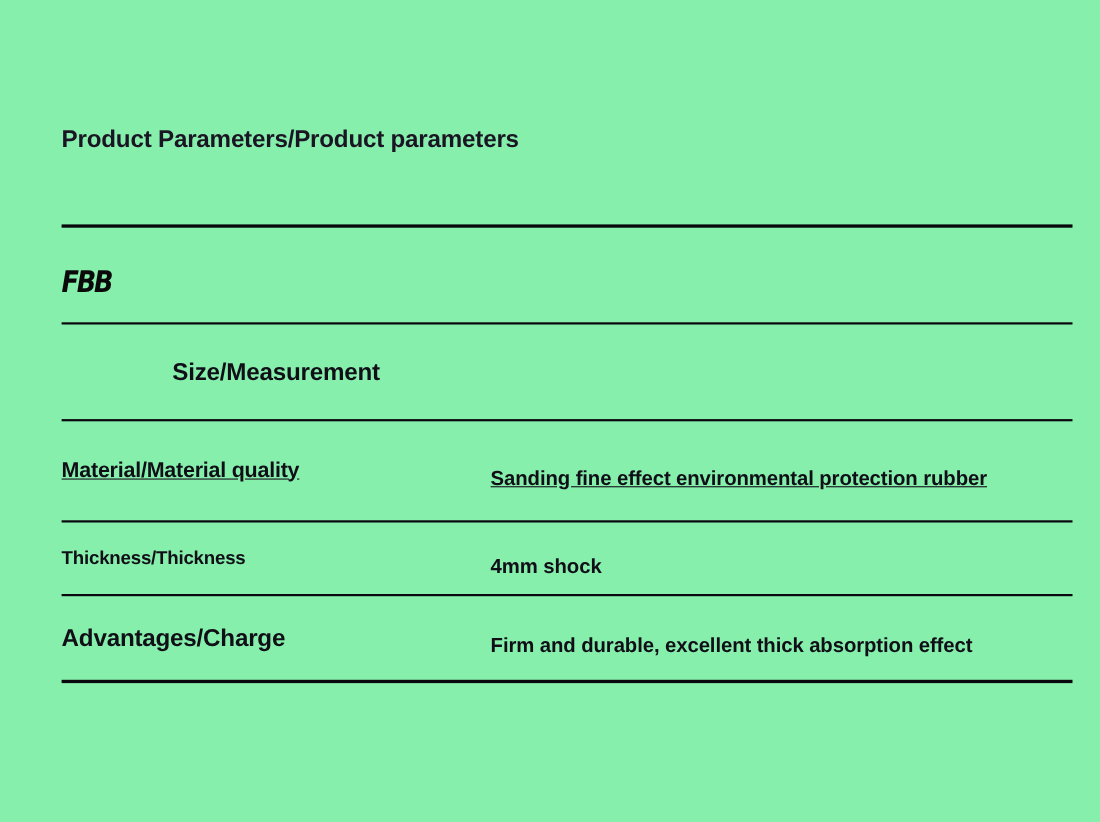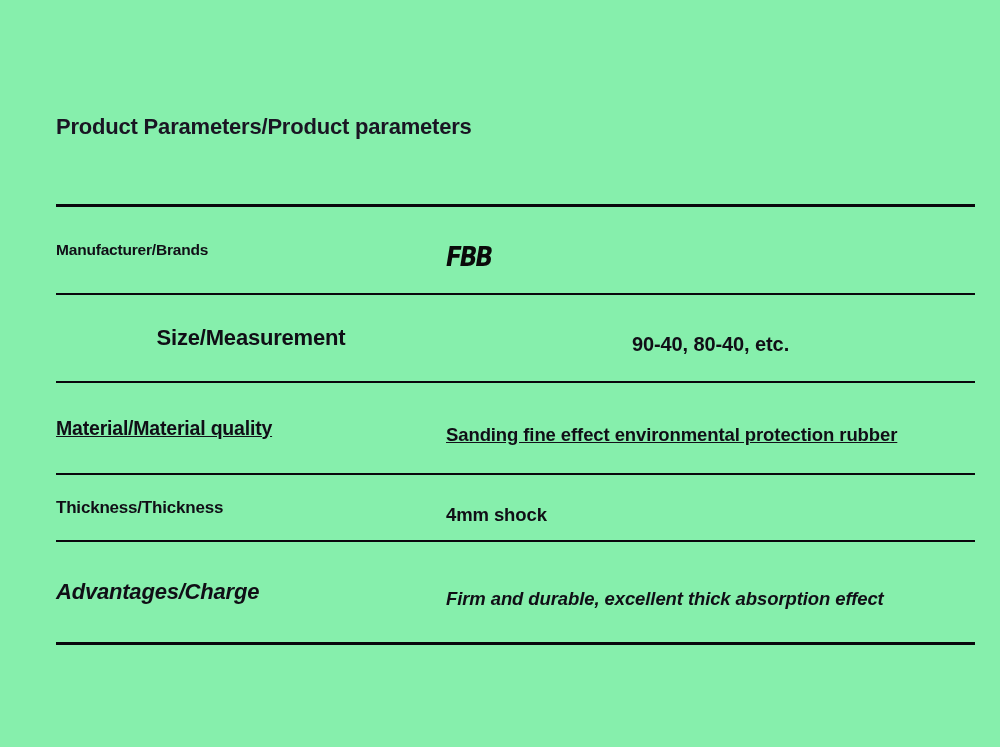--- a/index.html
+++ b/index.html
@@ -86,21 +86,21 @@
   .row-size     .spec-value { font-size: 20px; }
 
   .row-material     { height: 90px; text-decoration: underline; }
   .row-material .spec-label { font-size: 19.5px; }
   .row-material .spec-value { font-size: 18.5px; }
 
   .row-thickness    { height: 65px; }
   .row-thickness .spec-label { font-size: 17px; }
   .row-thickness .spec-value { font-size: 18.5px; }
 
-  .row-advantages   { height: 100px; font-style: italic; }
+  .row-advantages   { height: 76px; }
   .row-advantages .spec-label { font-size: 22px; }
   .row-advantages .spec-value { font-size: 18.5px; }
 
   
   .brand-mark {
     font-family: "DejaVu Sans", sans-serif;
     font-size: 27px;
     font-weight: 700;
     font-style: italic;
     letter-spacing: -2.4px;
@@ -116,31 +116,29 @@
 
 <div class="page">
 
   <div class="spec-title">Product Parameters/Product parameters</div>
 
   <div class="spec-table">
 
     <div class="rule rule-top"></div>
 
     <div class="spec-row row-brand">
-      <div class="spec-label">Manufacturer/Brands</div>
       <div class="spec-value">
         <span class="brand-mark">FBB</span>
       </div>
     </div>
 
     <div class="rule rule-mid"></div>
 
     <div class="spec-row row-size">
       <div class="spec-label">Size/Measurement</div>
-      <div class="spec-value">90-40, 80-40, etc.</div>
     </div>
 
     <div class="rule rule-mid"></div>
 
     <div class="spec-row row-material">
       <div class="spec-label">Material/Material quality</div>
       <div class="spec-value">Sanding fine effect environmental protection rubber</div>
     </div>
 
     <div class="rule rule-mid"></div>

